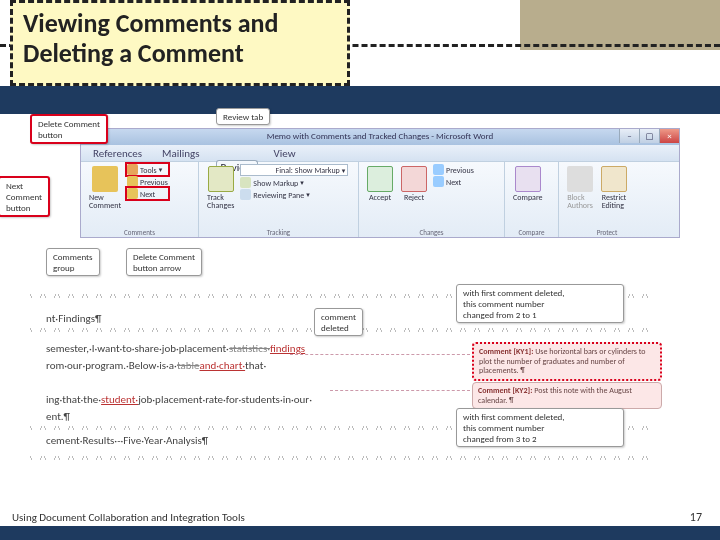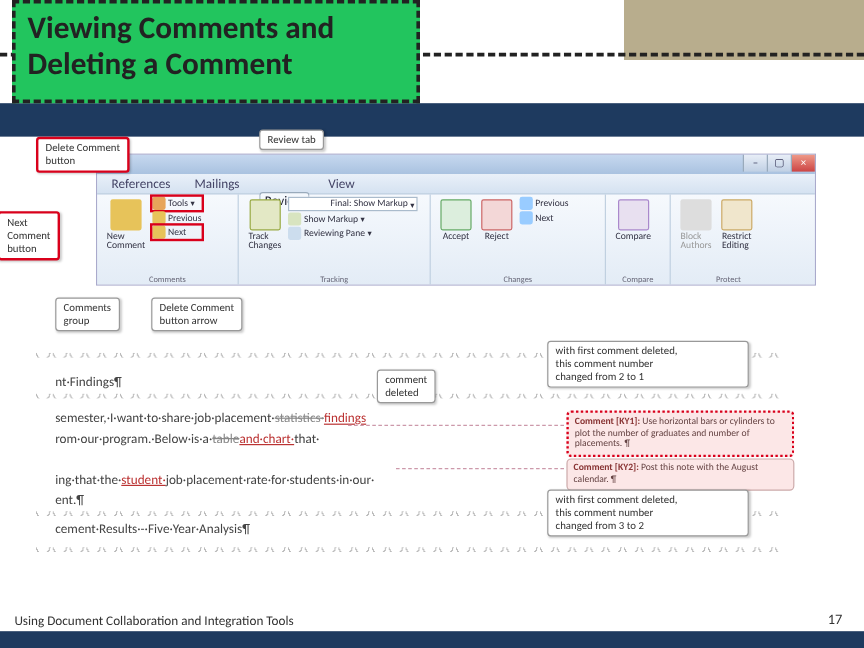--- a/index.html
+++ b/index.html
@@ -1,21 +1,21 @@
 <!DOCTYPE html>
 <html><head>
 <meta charset="utf-8">
 <style>
   * { box-sizing: border-box; margin: 0; padding: 0; }
   body { width: 720px; height: 540px; font-family: Calibri, Arial, sans-serif; background: #fff; position: relative; overflow: hidden; }
   
   .top-accent { position: absolute; top: 0; right: 0; width: 200px; height: 50px; background: #b8ad8d; }
   .top-dashes { position: absolute; top: 44px; left: 0; right: 0; border-top: 3px dashed #222; }
   
-  .title-box { position: absolute; top: 0; left: 10px; width: 340px; height: 86px; border: 3px dashed #222; background: #22c55e; padding: 6px 10px; z-index: 5; }
+  .title-box { position: absolute; top: 0; left: 10px; width: 340px; height: 86px; border: 3px dashed #222; background: #fef9c3; padding: 6px 10px; z-index: 5; }
   .title-box h1 { font-size: 26px; font-weight: bold; color: #222; line-height: 1.15; }
   
   .blue-band { position: absolute; top: 86px; left: 0; right: 0; height: 28px; background: #1e3a5f; }
   
   .content { position: absolute; top: 114px; left: 0; right: 0; bottom: 40px; background: #fff; padding: 4px 24px; }
   
   .callout { position: absolute; background: #fff; border: 1px solid #999; border-radius: 3px; padding: 2px 6px; font-size: 9px; color: #333; box-shadow: 1px 1px 2px rgba(0,0,0,0.2); z-index: 20; }
   .callout.red { border: 2px solid #d9001b; }
   
   .word-window { position: absolute; top: 14px; left: 80px; width: 600px; height: 110px; border: 1px solid #aac; background: linear-gradient(#dbe6f4,#c9d8eb); font-size: 9px; }
@@ -88,20 +88,21 @@
 deleted</div>
   <div class="callout" style="top:170px;left:456px;white-space:pre-line;width:168px;">with first comment deleted,
 this comment number
 changed from 2 to 1</div>
   <div class="callout" style="top:294px;left:456px;white-space:pre-line;width:168px;">with first comment deleted,
 this comment number
 changed from 3 to 2</div>
 
   <div class="word-window">
     <div class="word-titlebar">
+      <span class="word-title">Memo with Comments and Tracked Changes - Microsoft Word</span>
       <div class="win-btns">
         <div class="win-btn">–</div>
         <div class="win-btn">▢</div>
         <div class="win-btn close">×</div>
       </div>
     </div>
     <div class="ribbon-tabs">
       <span class="ribbon-tab">References</span>
       <span class="ribbon-tab">Mailings</span>
       <span class="ribbon-tab active">Review</span>

